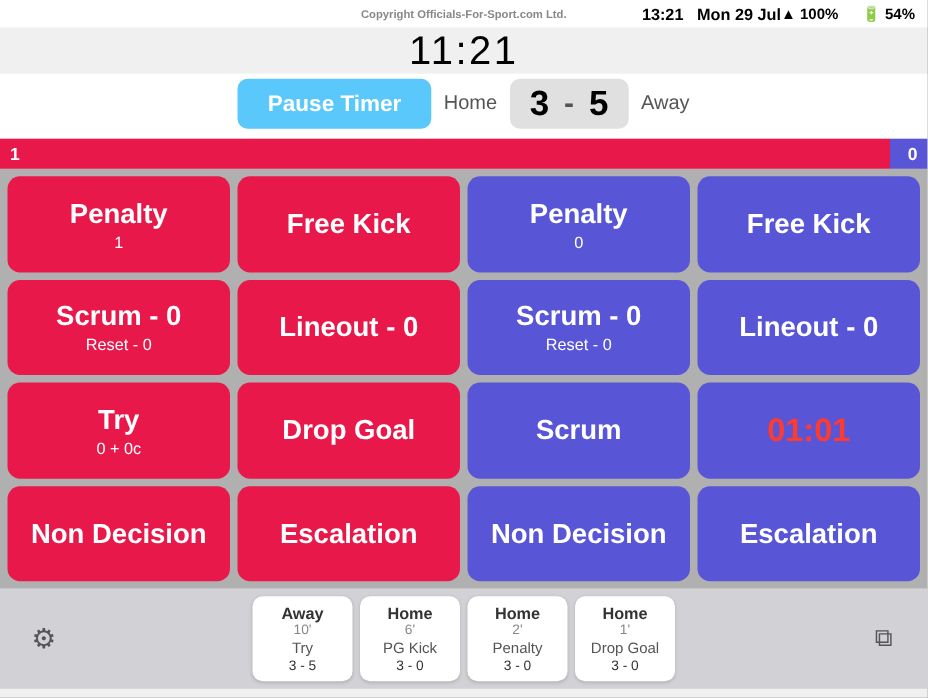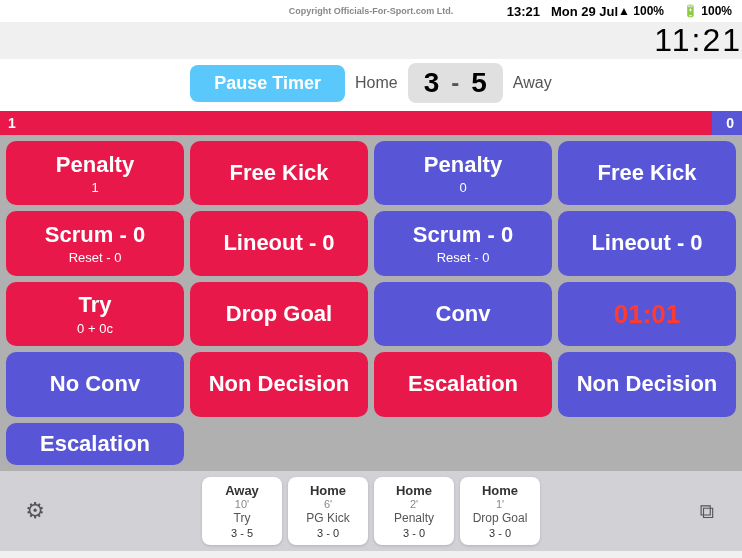--- a/index.html
+++ b/index.html
@@ -19,33 +19,32 @@
       display: flex;
       align-items: center;
       justify-content: flex-end;
       padding: 0 10px;
       font-size: 12px;
       font-weight: 600;
     }
     #status-bar .time { font-weight: 700; font-size: 13px; }
     #status-bar .right { display: flex; align-items: center; gap: 19px; }
     #timer-display {
-      text-align: right;
+      text-align: center;
       font-size: 32px;
       font-weight: 300;
       letter-spacing: 2px;
       color: #000;
       flex: 1;
     }
 
     
     #score-row {
       background: white;
       display: flex;
-      align-items: center;
       justify-content: center;
       padding: 4px 10px 8px;
       gap: 10px;
     }
     .btn-blue-rounded {
       background: #5AC8FA;
       border: none;
       border-radius: 8px;
       color: white;
       font-size: 18px;
@@ -217,21 +216,21 @@
 
 <div id="status-bar">
   <div class="time">
     <span>13:21</span>
     &nbsp;
     <span>Mon 29 Jul</span>
   </div>
   <div style="font-size:9px;color:#888;position:absolute;left:50%;transform:translateX(-50%);">Copyright Officials-For-Sport.com Ltd.</div>
   <div class="right">
     <span>▲ 100%</span>
-    <span>🔋 <span>100%</span></span>
+    <span>🔋 <span>54%</span></span>
   </div>
 </div>
 
 <div id="timer-display">
   <span>11:21</span>
 </div>
 
 <div id="score-row">
   <button class="btn-blue-rounded">Pause Timer</button>
   <div style="display:flex;align-items:center;gap:10px;">
@@ -287,27 +286,24 @@
   </div>
 
   <div class="cell cell-red">
     <span class="cell-main-text">Try</span>
     <span class="cell-sub-text">0 + 0c</span>
   </div>
   <div class="cell cell-red">
     <span class="cell-main-text">Drop Goal</span>
   </div>
   <div class="cell cell-blue">
-    <span class="cell-main-text">Conv</span>
+    <span class="cell-main-text">Scrum</span>
   </div>
   <div class="cell cell-blue">
     <span class="cell-timer-text">01:01</span>
-  </div>
-  <div class="cell cell-blue">
-    <span class="cell-main-text">No Conv</span>
   </div>
 
   <div class="cell cell-red">
     <span class="cell-main-text">Non Decision</span>
   </div>
   <div class="cell cell-red">
     <span class="cell-main-text">Escalation</span>
   </div>
   <div class="cell cell-blue">
     <span class="cell-main-text">Non Decision</span>

